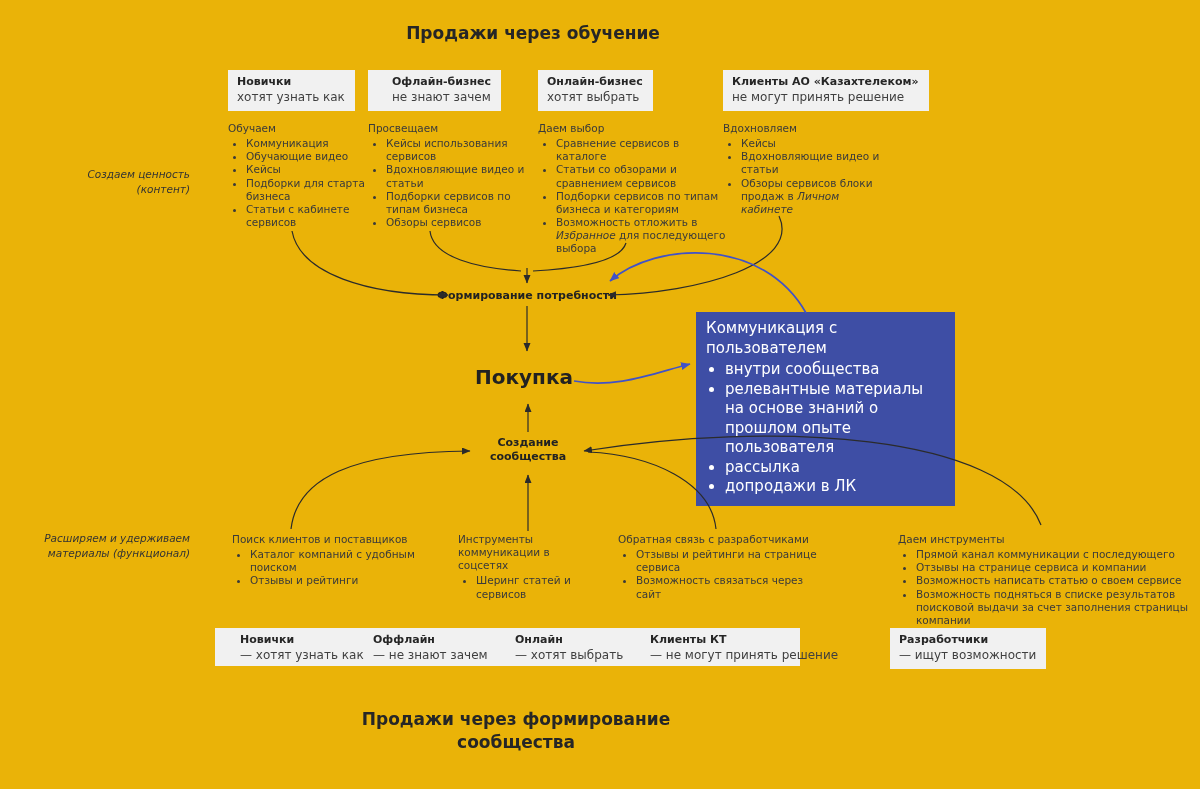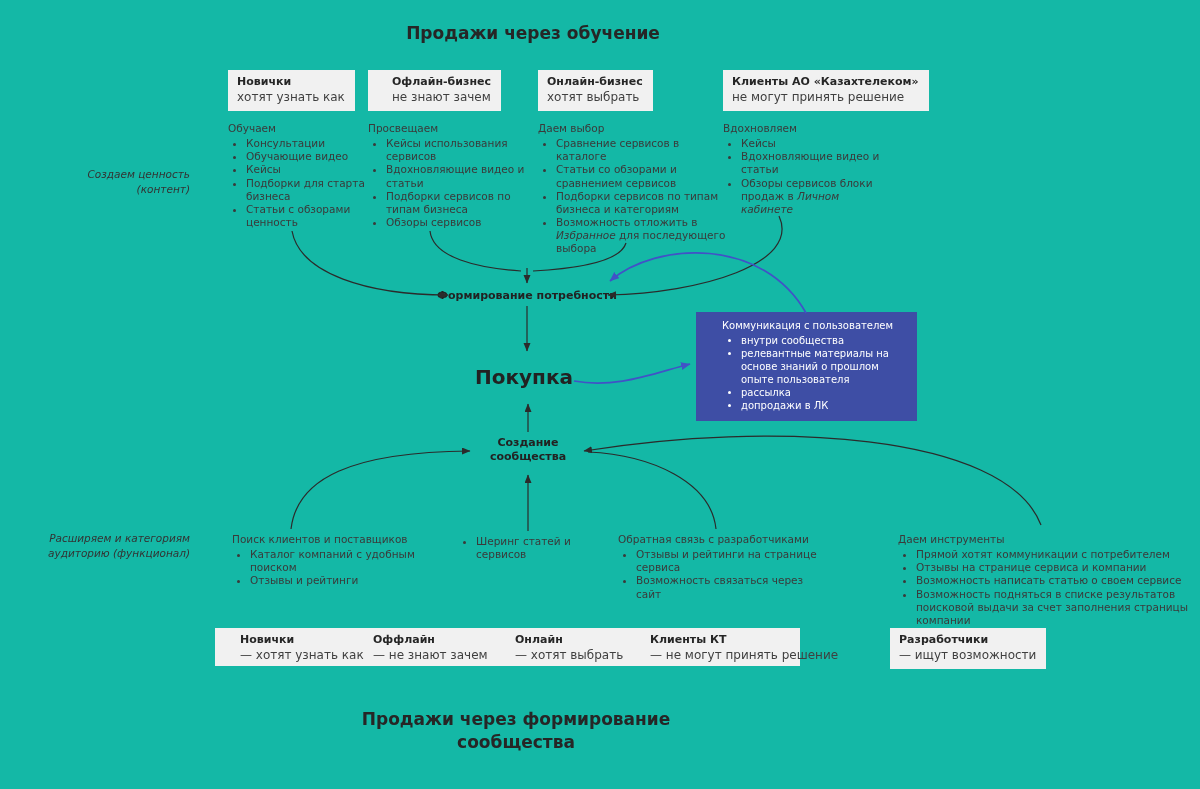--- a/index.html
+++ b/index.html
@@ -1,40 +1,40 @@
 <!DOCTYPE html>
 <html><head>
 <meta charset="utf-8">
 <style>
   * { margin:0; padding:0; box-sizing:border-box; }
   html,body { background:#fff; }
   .canvas {
-    position:relative; width:1200px; height:789px; background:#14b8a6;
+    position:relative; width:1200px; height:789px; background:#eab308;
     font-family:"DejaVu Sans","Liberation Sans",sans-serif;
     color:#3a3a3a; overflow:hidden;
   }
   .abs { position:absolute; }
   .title { font-size:17px; font-weight:bold; color:#262626; text-align:center; line-height:1.35; }
   .persona-box {
     position:absolute; background:#f1f1f1; padding:5px 10px 6px 9px; white-space:nowrap;
   }
   .persona-name { font-size:11px; font-weight:bold; color:#262626; line-height:1.35; }
   .persona-desc { font-size:12px; color:#3f3f3f; line-height:1.3; }
   .col { position:absolute; font-size:10.5px; line-height:1.25; }
   .col-heading { font-size:10.5px; line-height:1.25; }
   .col ul { list-style:disc outside; margin:2px 0 0 0; padding-left:18px; }
   .col li { margin:0; }
   .side-label { position:absolute; font-size:10.5px; font-style:italic; color:#333; text-align:right; line-height:1.45; }
   .node { position:absolute; font-weight:bold; color:#222; text-align:center; }
   .node-small { font-size:11px; line-height:1.25; }
   .node-big { font-size:20px; }
   .comm-box {
-    position:absolute; left:696px; top:312px; width:221px; min-height:100px;
-    background:#3E4EA5; color:#ffffff; padding:7px 10px 9px 26px;
-    font-size:10px; line-height:1.3;
+    position:absolute; left:696px; top:312px; width:259px; min-height:100px;
+    background:#3E4EA5; color:#ffffff; padding:7px 10px 9px 10px;
+    font-size:15px; line-height:1.3;
   }
   .comm-box ul { list-style:disc outside; margin:2px 0 0 0; padding-left:19px; }
   .bottom-bar { position:absolute; left:215px; top:628px; width:585px; height:38px; background:#f1f1f1; }
   .bar-item { position:absolute; top:5px; white-space:nowrap; }
   svg.arrows { position:absolute; left:0; top:0; pointer-events:none; }
   em { font-style:italic; }
 </style>
 </head>
 <body>
 
@@ -55,25 +55,25 @@
     <div class="persona-desc">не могут принять решение</div>
   </div>
   <div class="persona-box" style="left:538px; top:70px;">
     <div class="persona-name">Онлайн-бизнес</div>
     <div class="persona-desc">хотят выбрать</div>
   </div>
 
   <div class="col" style="left:228px; top:122px; width:148px;">
     <div class="col-heading">Обучаем</div>
     <ul>
-        <li>Консультации</li>
+        <li>Коммуникация</li>
         <li>Обучающие видео</li>
         <li>Кейсы</li>
         <li>Подборки для старта бизнеса</li>
-        <li>Статьи с обзорами ценность</li>
+        <li>Статьи с кабинете сервисов</li>
       </ul>
   </div>
   <div class="col" style="left:368px; top:122px; width:160px;">
     <div class="col-heading">Просвещаем</div>
     <ul>
         <li>Кейсы использования сервисов</li>
         <li>Вдохновляющие видео и статьи</li>
         <li>Подборки сервисов по типам бизнеса</li>
         <li>Обзоры сервисов</li>
       </ul>
@@ -90,21 +90,21 @@
   <div class="col" style="left:723px; top:122px; width:160px;">
     <div class="col-heading">Вдохновляем</div>
     <ul>
         <li>Кейсы</li>
         <li>Вдохновляющие видео и статьи</li>
         <li>Обзоры сервисов блоки продаж в <em>Личном кабинете</em></li>
       </ul>
   </div>
 
   <div class="side-label" style="left:75px; top:167px; width:115px;">Создаем ценность (контент)</div>
-  <div class="side-label" style="left:0px; top:531px; width:190px;">Расширяем и категориям аудиторию (функционал)</div>
+  <div class="side-label" style="left:0px; top:531px; width:190px;">Расширяем и удерживаем материалы (функционал)</div>
 
   <div class="node node-small" style="left:427px; top:289px; width:200px;">Формирование потребности</div>
   <div class="node node-big" style="left:444px; top:365px; width:160px;">Покупка</div>
   <div class="node node-small" style="left:483px; top:436px; width:90px;">Создание сообщества</div>
 
   <div class="comm-box">
     <div>Коммуникация с пользователем</div>
     <ul>
         <li>внутри сообщества</li>
         <li>релевантные материалы на основе знаний о прошлом опыте пользователя</li>
@@ -114,35 +114,36 @@
   </div>
 
   <div class="col" style="left:232px; top:533px; width:220px;">
     <div class="col-heading">Поиск клиентов и поставщиков</div>
     <ul>
         <li>Каталог компаний с удобным поиском</li>
         <li>Отзывы и рейтинги</li>
       </ul>
   </div>
   <div class="col" style="left:458px; top:533px; width:140px;">
+    <div class="col-heading">Инструменты коммуникации в соцсетях</div>
     <ul>
         <li>Шеринг статей и сервисов</li>
       </ul>
   </div>
   <div class="col" style="left:618px; top:533px; width:210px;">
     <div class="col-heading">Обратная связь с разработчиками</div>
     <ul>
         <li>Отзывы и рейтинги на странице сервиса</li>
         <li>Возможность связаться через сайт</li>
       </ul>
   </div>
   <div class="col" style="left:898px; top:533px; width:290px;">
     <div class="col-heading">Даем инструменты</div>
     <ul>
-        <li>Прямой хотят коммуникации с потребителем</li>
+        <li>Прямой канал коммуникации с последующего</li>
         <li>Отзывы на странице сервиса и компании</li>
         <li>Возможность написать статью о своем сервисе</li>
         <li>Возможность подняться в списке результатов поисковой выдачи за счет заполнения страницы компании</li>
       </ul>
   </div>
 
   <div class="bottom-bar">
     <div class="bar-item" style="left:25px;">
       <div class="persona-name">Новички</div>
       <div class="persona-desc">— хотят узнать как</div>

